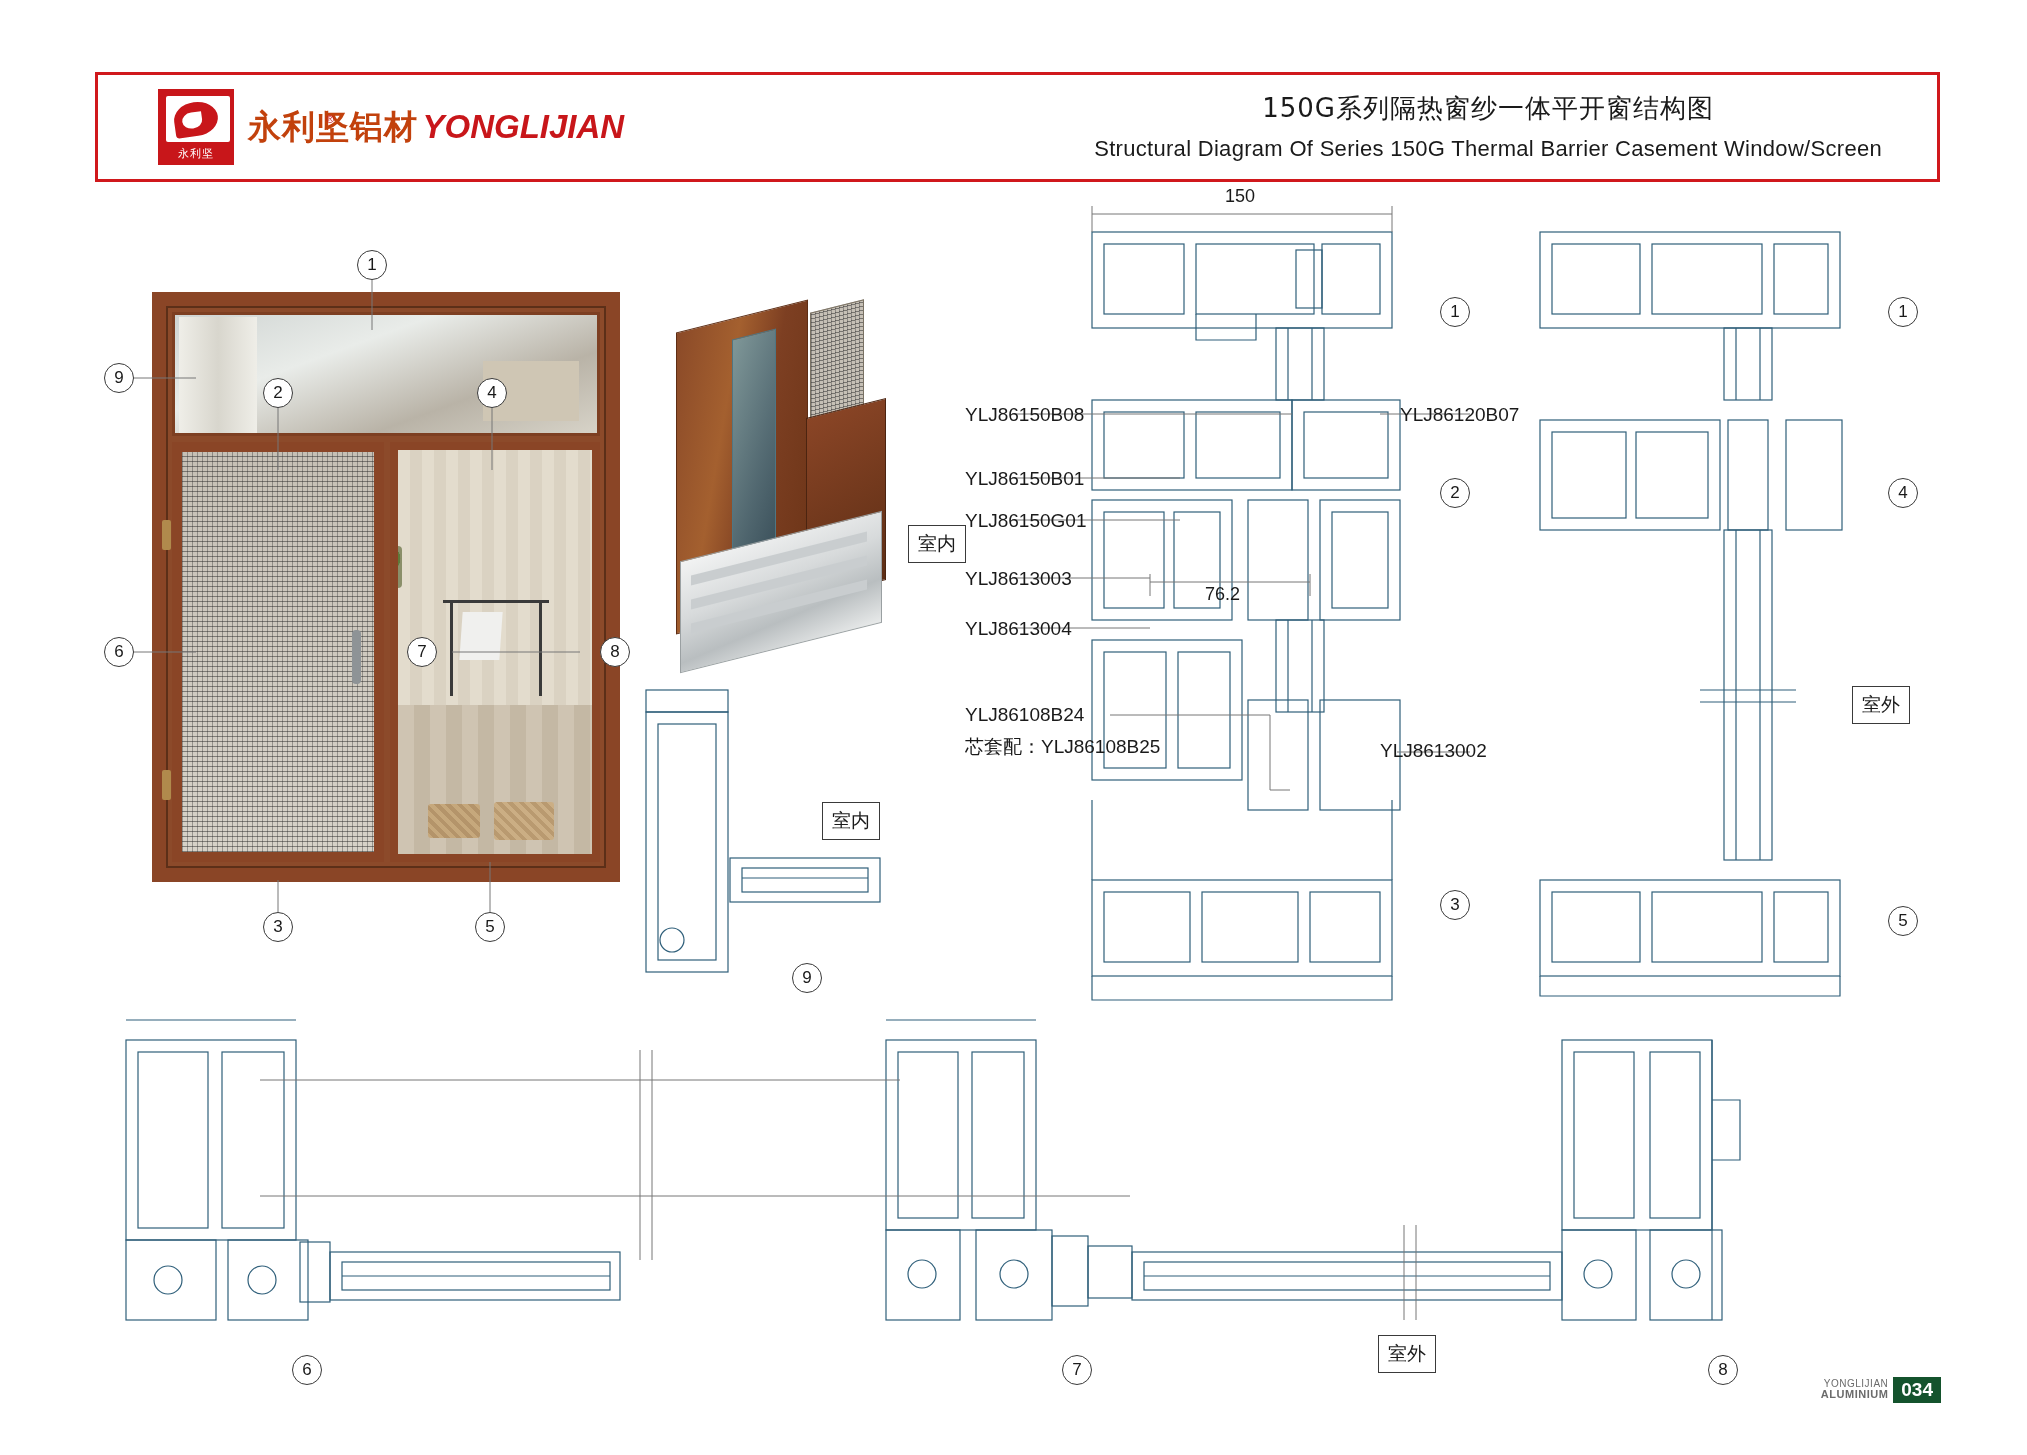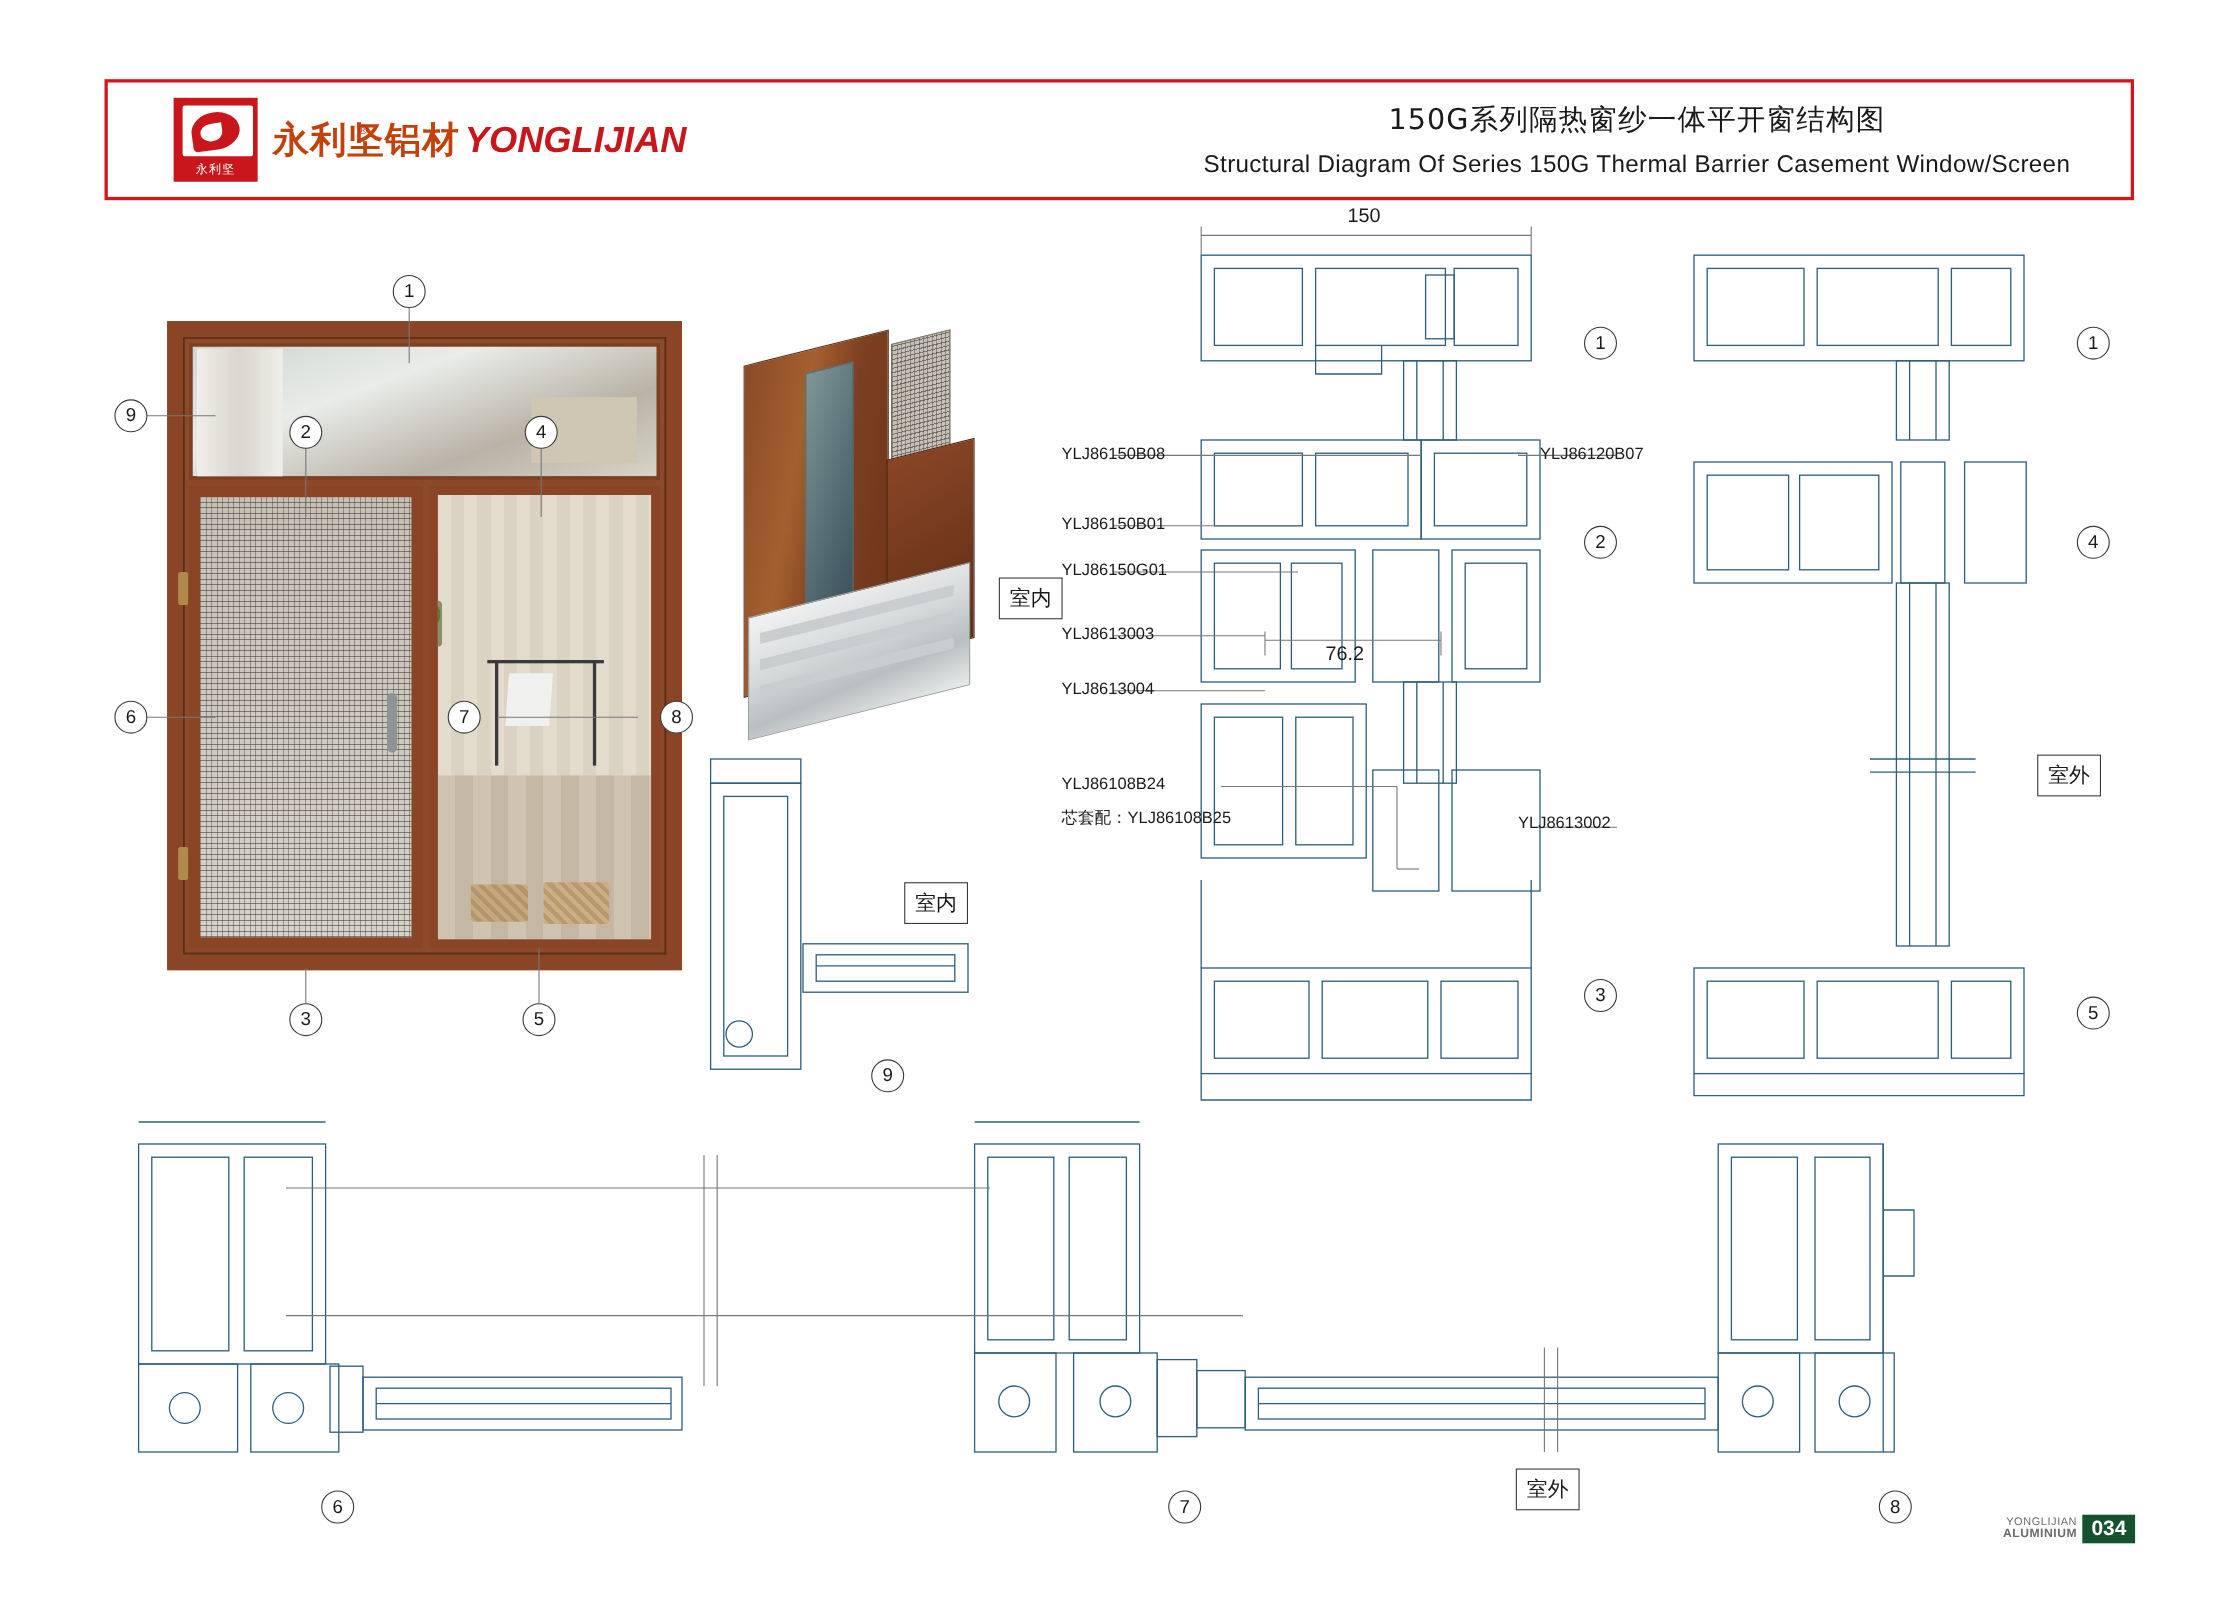--- a/index.html
+++ b/index.html
@@ -300,21 +300,21 @@
     position: absolute;
     left: 0; top: 0;
     width: 2027px; height: 1455px;
     pointer-events: none;
     z-index: 1;
   }
 
   
   .cad-label {
     position: absolute;
-    font-size: 15px;
+    font-size: 19px;
     color: #1a1a1a;
     font-family: "Liberation Sans", sans-serif;
     white-space: nowrap;
     z-index: 5;
   }
   .cad-label.cjk {
     font-family: Liberation Sans, sans-serif;
   }
   .boxed {
     border: 1.4px solid #3a3a3a;

